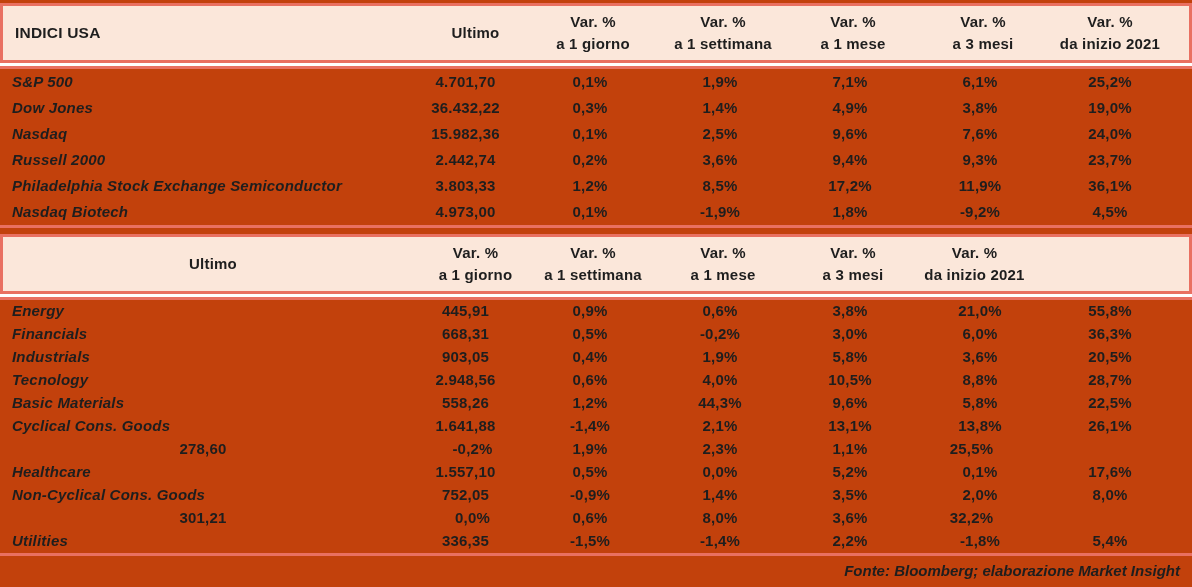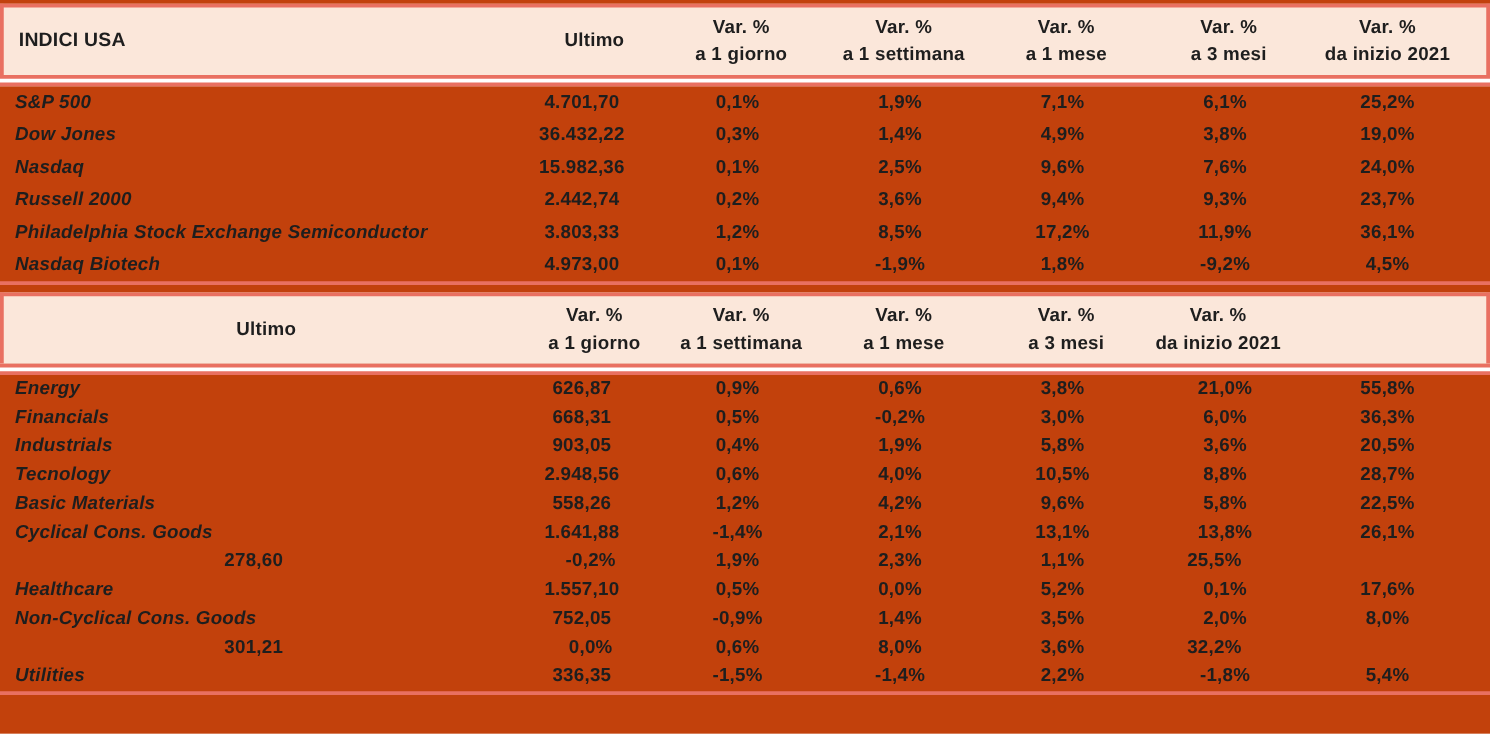--- a/index.html
+++ b/index.html
@@ -172,21 +172,21 @@
       </div>
       <div class="cell var-h pct last">
         <span>Var. %</span>
         <span class="l2">da inizio 2021</span>
       </div>
     </div>
     <div class="rule-double"></div>
     <div class="tbody">
         <div class="row grid">
     <div class="cell name">Energy</div>
-    <div class="cell num">626,87</div>
+    <div class="cell num">445,91</div>
     <div class="cell pct">0,9%</div>
     <div class="cell pct">0,6%</div>
     <div class="cell pct">3,8%</div>
     <div class="cell pct">21,0%</div>
     <div class="cell pct last">55,8%</div>
   </div>
         <div class="row grid">
     <div class="cell name">Financials</div>
     <div class="cell num">668,31</div>
     <div class="cell pct">0,5%</div>
@@ -210,21 +210,21 @@
     <div class="cell pct">0,6%</div>
     <div class="cell pct">4,0%</div>
     <div class="cell pct">10,5%</div>
     <div class="cell pct">8,8%</div>
     <div class="cell pct last">28,7%</div>
   </div>
         <div class="row grid">
     <div class="cell name">Basic Materials</div>
     <div class="cell num">558,26</div>
     <div class="cell pct">1,2%</div>
-    <div class="cell pct">4,2%</div>
+    <div class="cell pct">44,3%</div>
     <div class="cell pct">9,6%</div>
     <div class="cell pct">5,8%</div>
     <div class="cell pct last">22,5%</div>
   </div>
         <div class="row grid">
     <div class="cell name">Cyclical Cons. Goods</div>
     <div class="cell num">1.641,88</div>
     <div class="cell pct">-1,4%</div>
     <div class="cell pct">2,1%</div>
     <div class="cell pct">13,1%</div>
@@ -271,13 +271,14 @@
     <div class="cell pct">-1,5%</div>
     <div class="cell pct">-1,4%</div>
     <div class="cell pct">2,2%</div>
     <div class="cell pct">-1,8%</div>
     <div class="cell pct last">5,4%</div>
   </div>
       </div>
     <div class="rule-single"></div>
   </section>
 
+  <div class="footer">Fonte: Bloomberg; elaborazione Market Insight</div>
 </div>
 
 </body></html>

